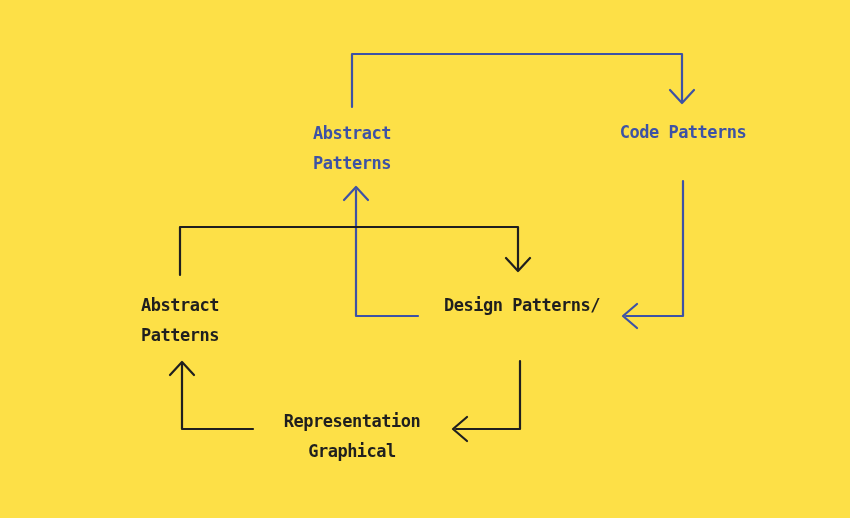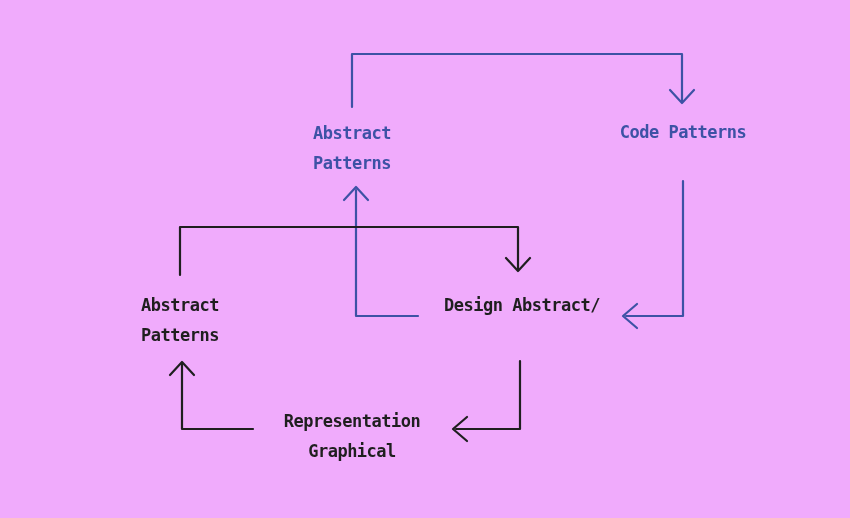--- a/index.html
+++ b/index.html
@@ -4,21 +4,21 @@
 <style>
   html, body {
     margin: 0;
     padding: 0;
     background: #ffffff;
   }
   .canvas {
     position: relative;
     width: 850px;
     height: 518px;
-    background: #f0abfc;
+    background: #fde047;
     overflow: hidden;
     font-family: "DejaVu Sans Mono", monospace;
   }
   .edges-layer {
     position: absolute;
     left: 0;
     top: 0;
     width: 850px;
     height: 518px;
   }
@@ -97,21 +97,21 @@
   <div class="node-label blue-text code-struct">
     <span>Code Patterns</span>
   </div>
 
   <div class="node-label black-text ap-left">
     <span>Abstract</span>
     <span>Patterns</span>
   </div>
 
   <div class="node-label black-text design">
-    <span>Design Abstract/</span>
+    <span>Design Patterns/</span>
   </div>
 
   <div class="node-label black-text graphical">
     <span>Representation</span>
     <span>Graphical</span>
   </div>
 
 </div>
 
 </body></html>

